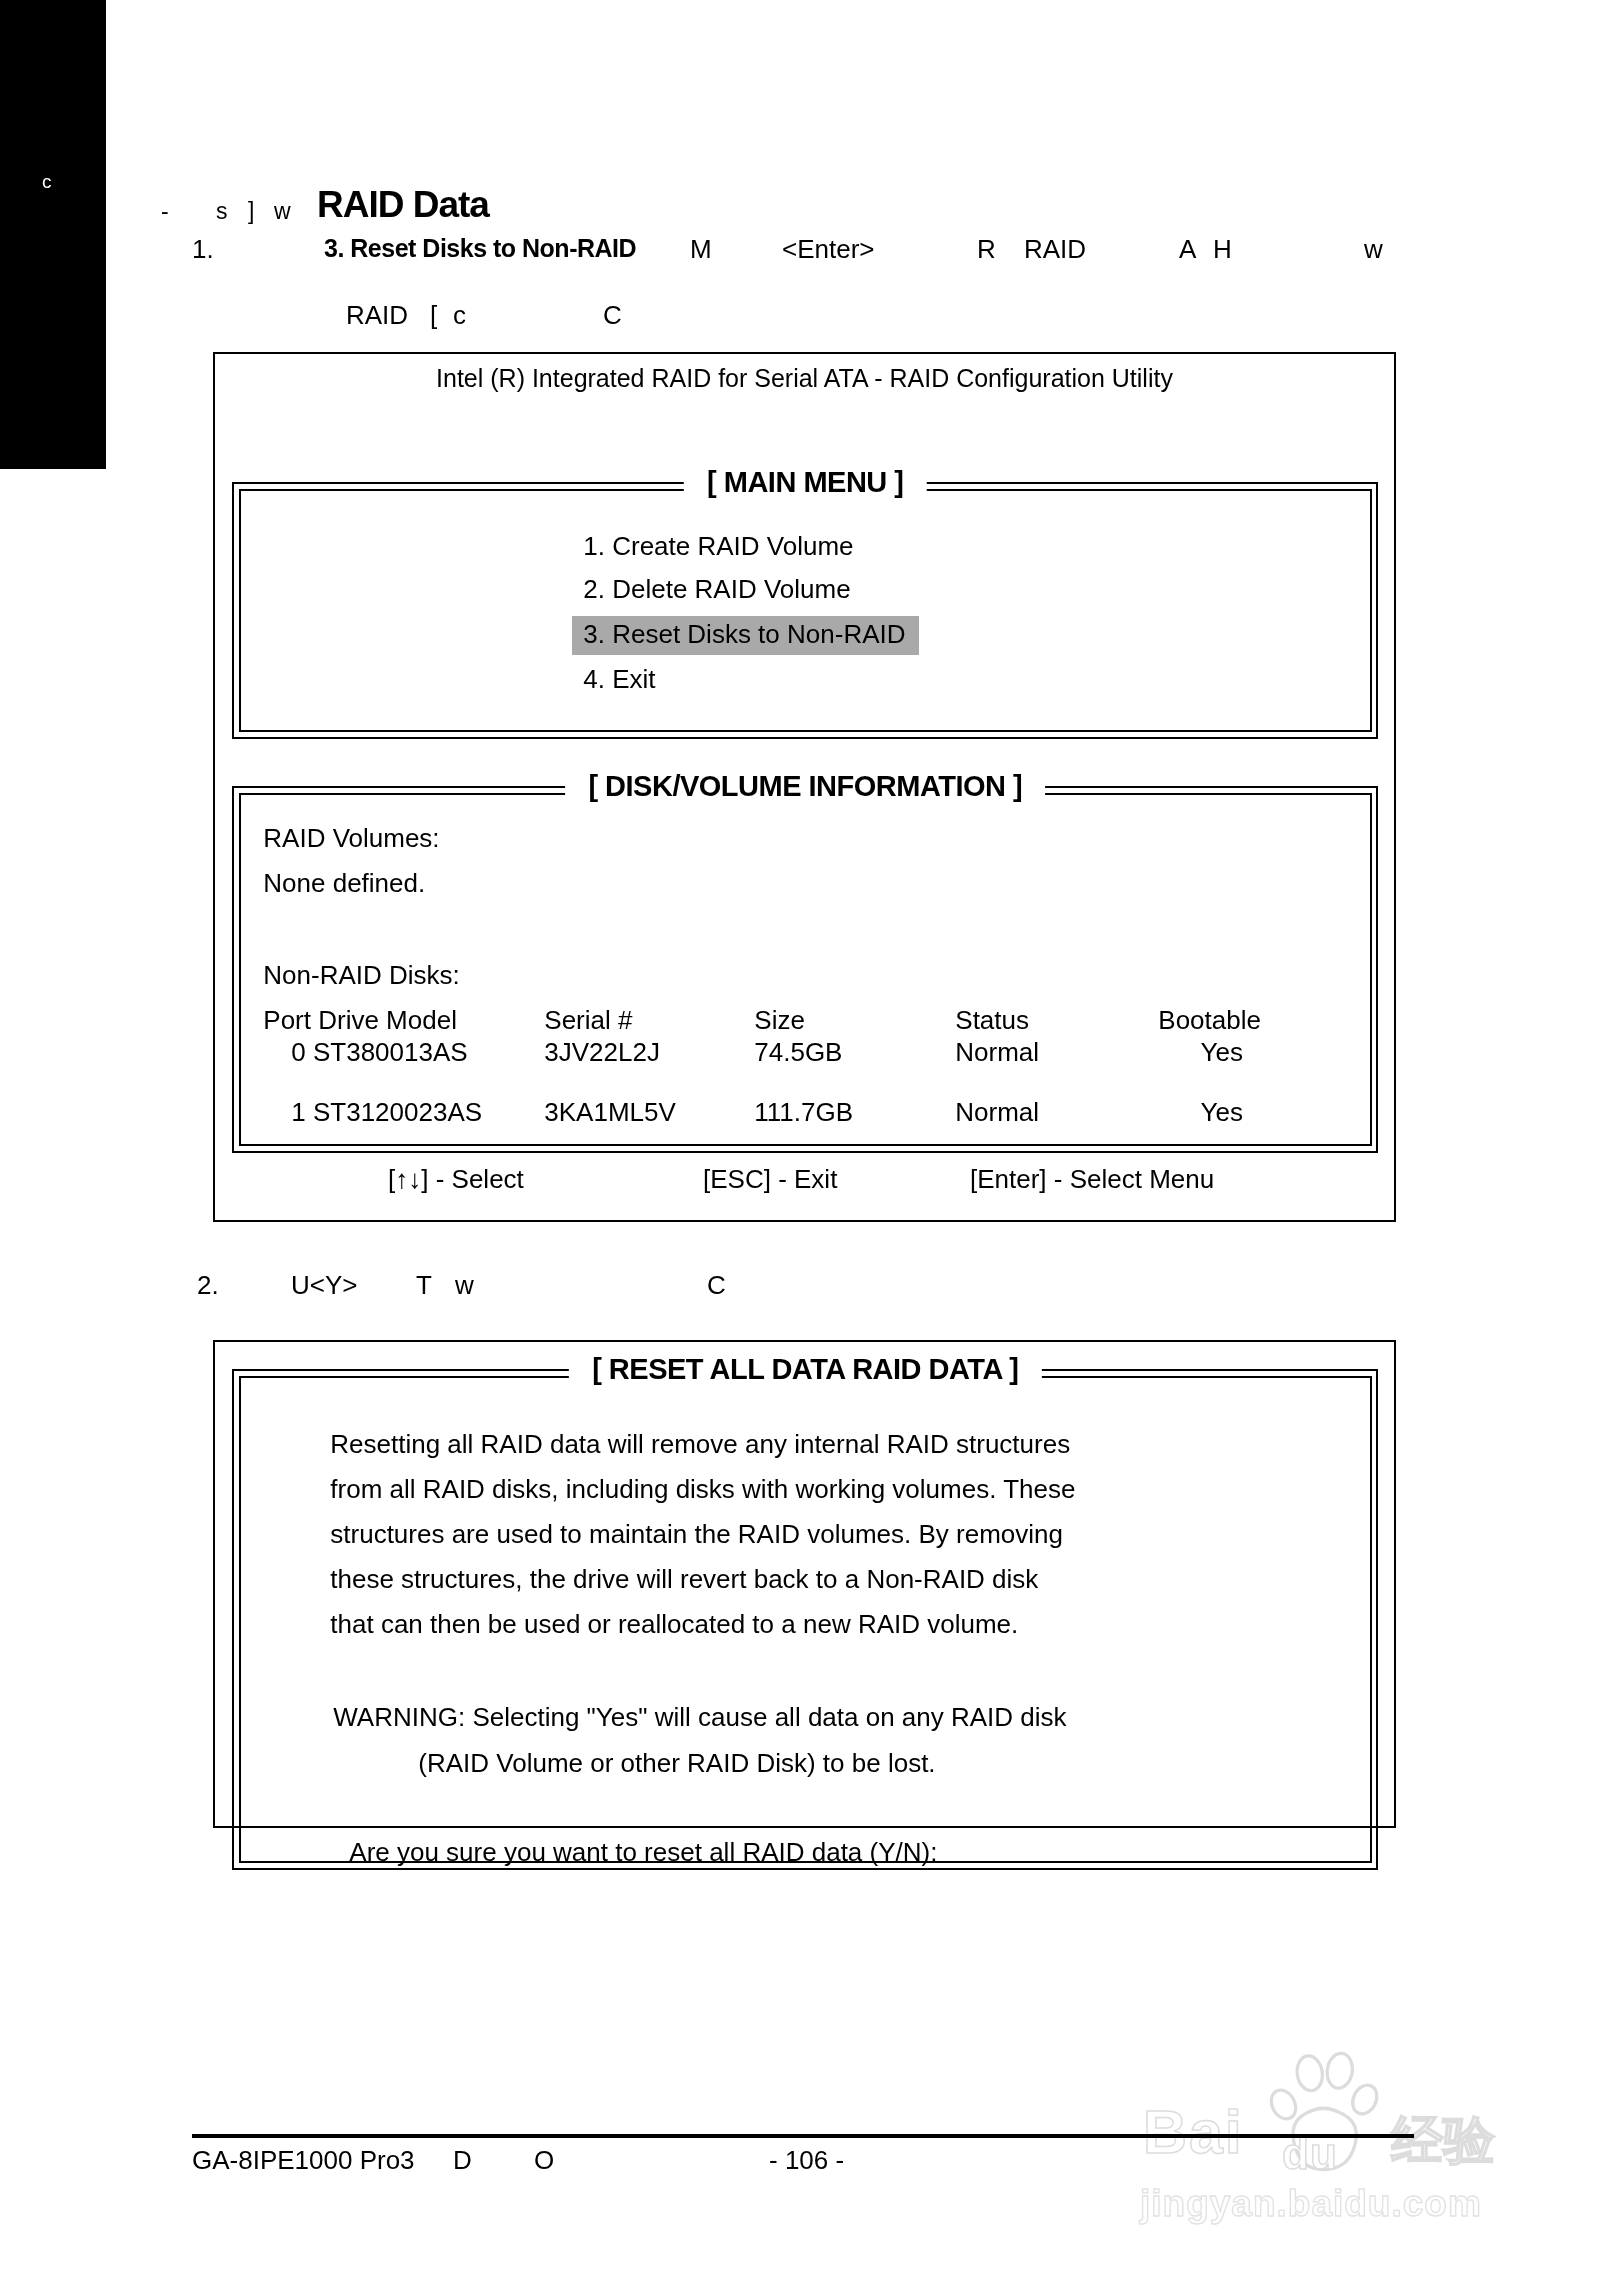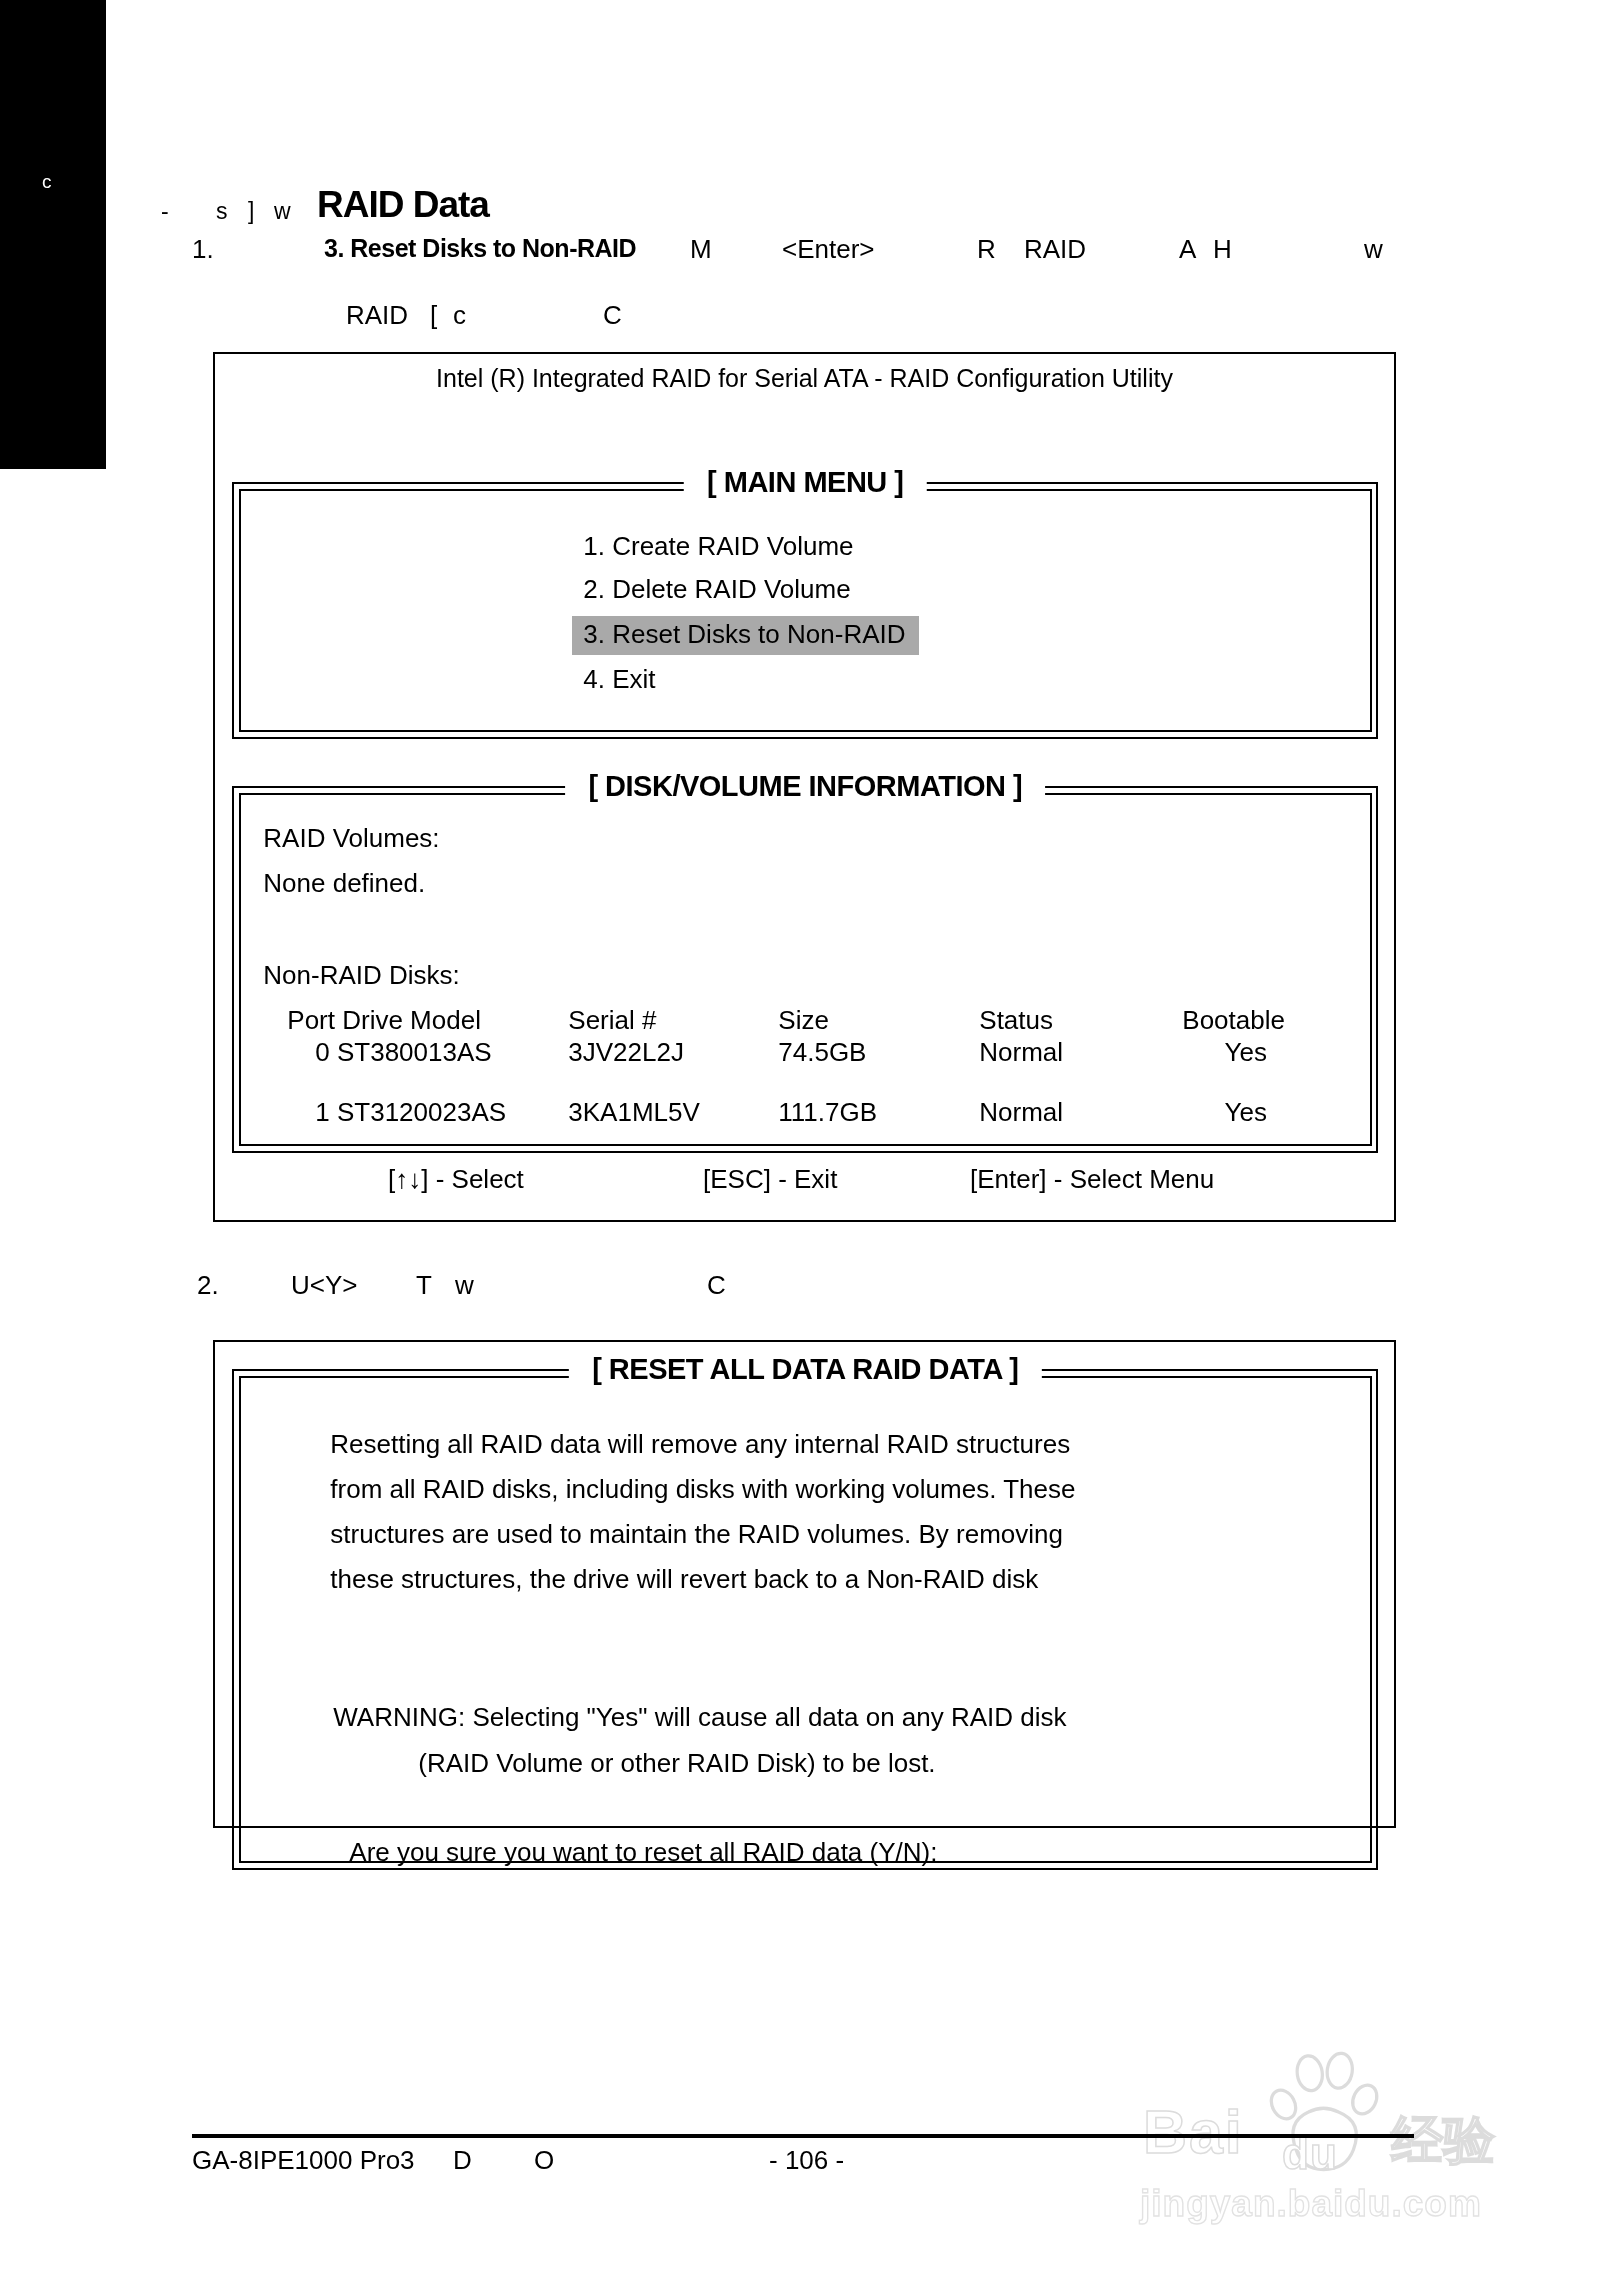--- a/index.html
+++ b/index.html
@@ -35,21 +35,21 @@
     white-space:nowrap; z-index:2; letter-spacing:-0.5px;
   }
   .menu-box { top:128px; height:257px; }
   .disk-box { top:432px; height:367px; }
   .reset-box { top:27px; height:501px; }
   .dos { font-size:26px; }
   .menu-item { position:absolute; left:349px; font-size:26px; padding:2.9px 13.4px 4.8px 11.5px; margin-left:-11.5px; }
   .menu-item.selected { background:var(--hl); }
   
   .tbl-row { position:absolute; left:29px; right:15.4px; height:38px; }
-  .tbl-row span { position:absolute; top:0; font-size:26px; white-space:nowrap;margin-left:24px; }
+  .tbl-row span { position:absolute; top:0; font-size:26px; white-space:nowrap; }
   .c-model  { left:0; }
   .c-model.ind { left:28px; }
   .c-serial { left:281px; }
   .c-size   { left:491px; }
   .c-status { left:692px; }
   .c-boot   { left:895px; width:127px; }
   .c-boot.hd { text-align:left; }
   .c-boot.val { text-align:center; }
   
   .help { font-size:26px; top:810px; }
@@ -158,20 +158,21 @@
 
   <div class="screenbox box2">
     <div class="subbox reset-box">
       <div class="inner2"></div>
       <div class="subtitle">[  RESET ALL DATA RAID DATA ]</div>
 
       <div class="body-line" style="top:58px;">Resetting all RAID data will remove any internal RAID structures</div>
       <div class="body-line" style="top:103px;">from all RAID disks, including disks with working volumes. These</div>
       <div class="body-line" style="top:148px;">structures are used to maintain the RAID volumes. By removing</div>
       <div class="body-line" style="top:193px;">these structures, the drive will revert back to a Non-RAID disk</div>
+      <div class="body-line" style="top:238px;">that can then be used or reallocated to a new RAID volume.</div>
 
       <div class="body-line" style="top:331px; left:99px;">WARNING: Selecting "Yes" will cause all data on any RAID disk</div>
       <div class="body-line" style="top:377px; left:184px;">(RAID Volume or other RAID Disk) to be lost.</div>
 
       <div class="body-line" style="top:466px; left:115px;">Are you sure you want to reset all RAID data (Y/N):</div>
     </div>
   </div>
 
   <div class="footer-rule"></div>
   <span class="abs foot-txt" style="left:192px;">GA-8IPE1000 Pro3</span>

